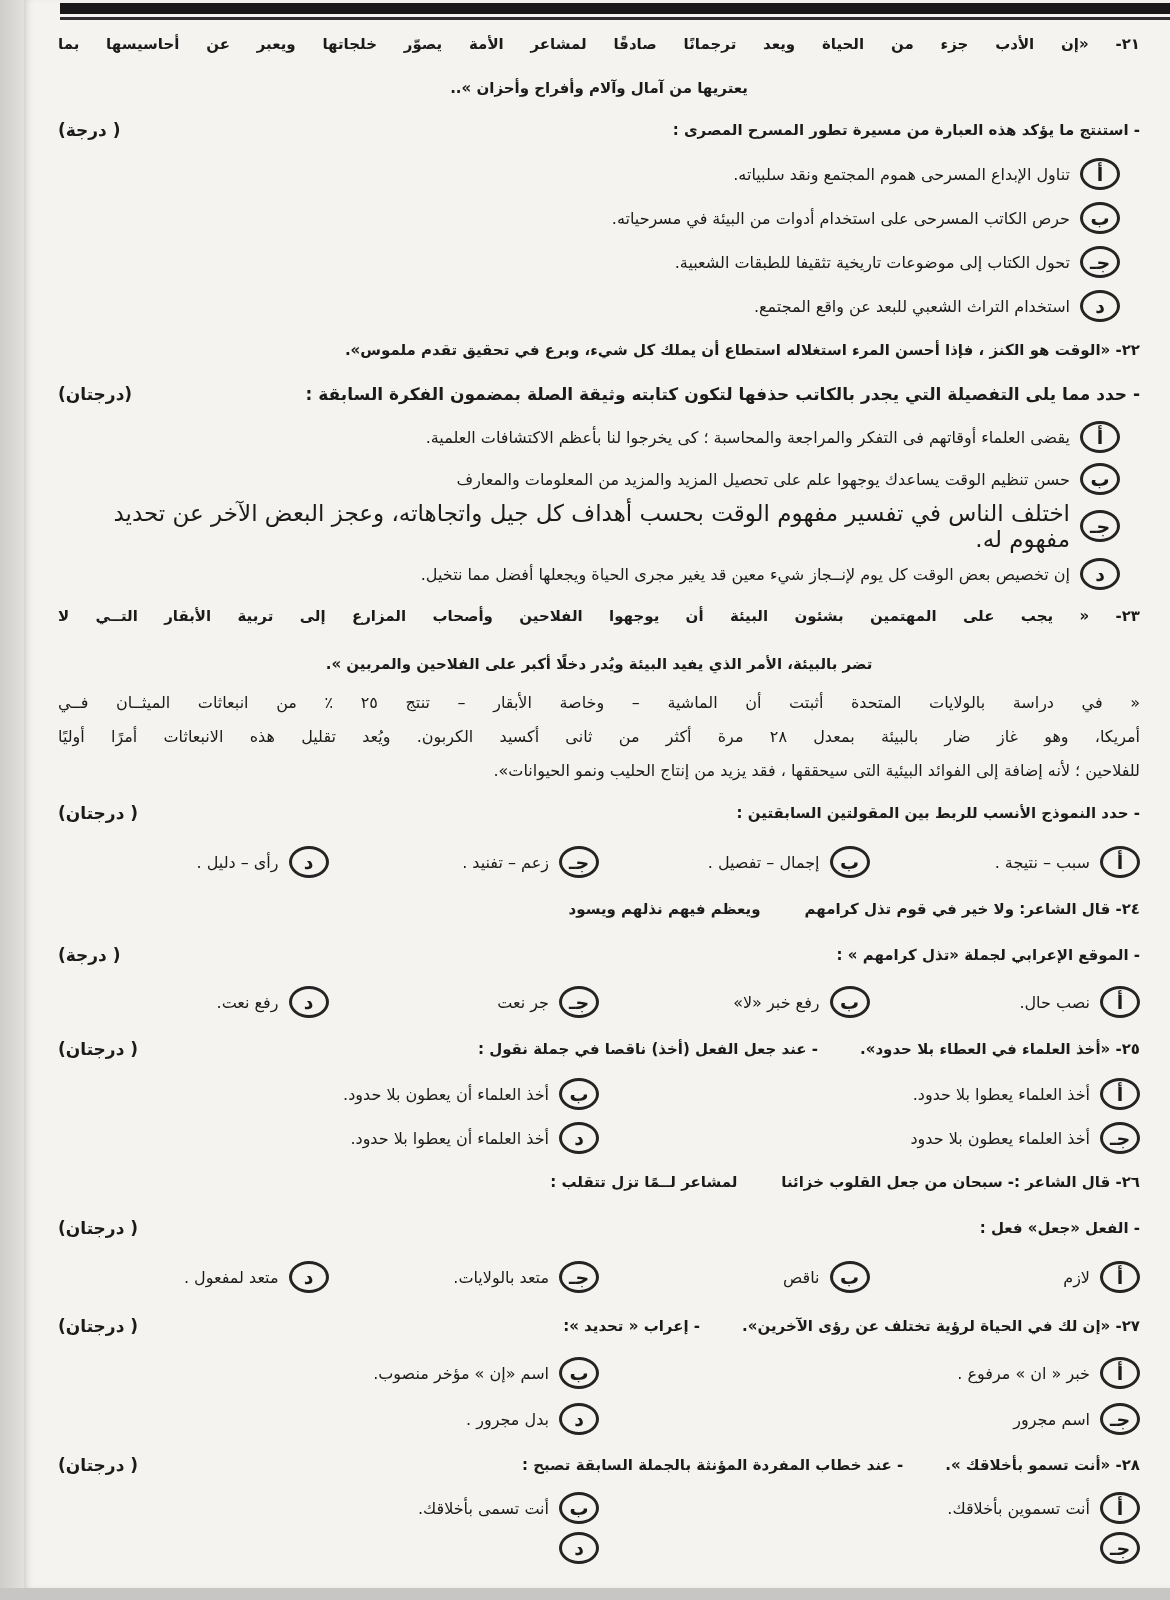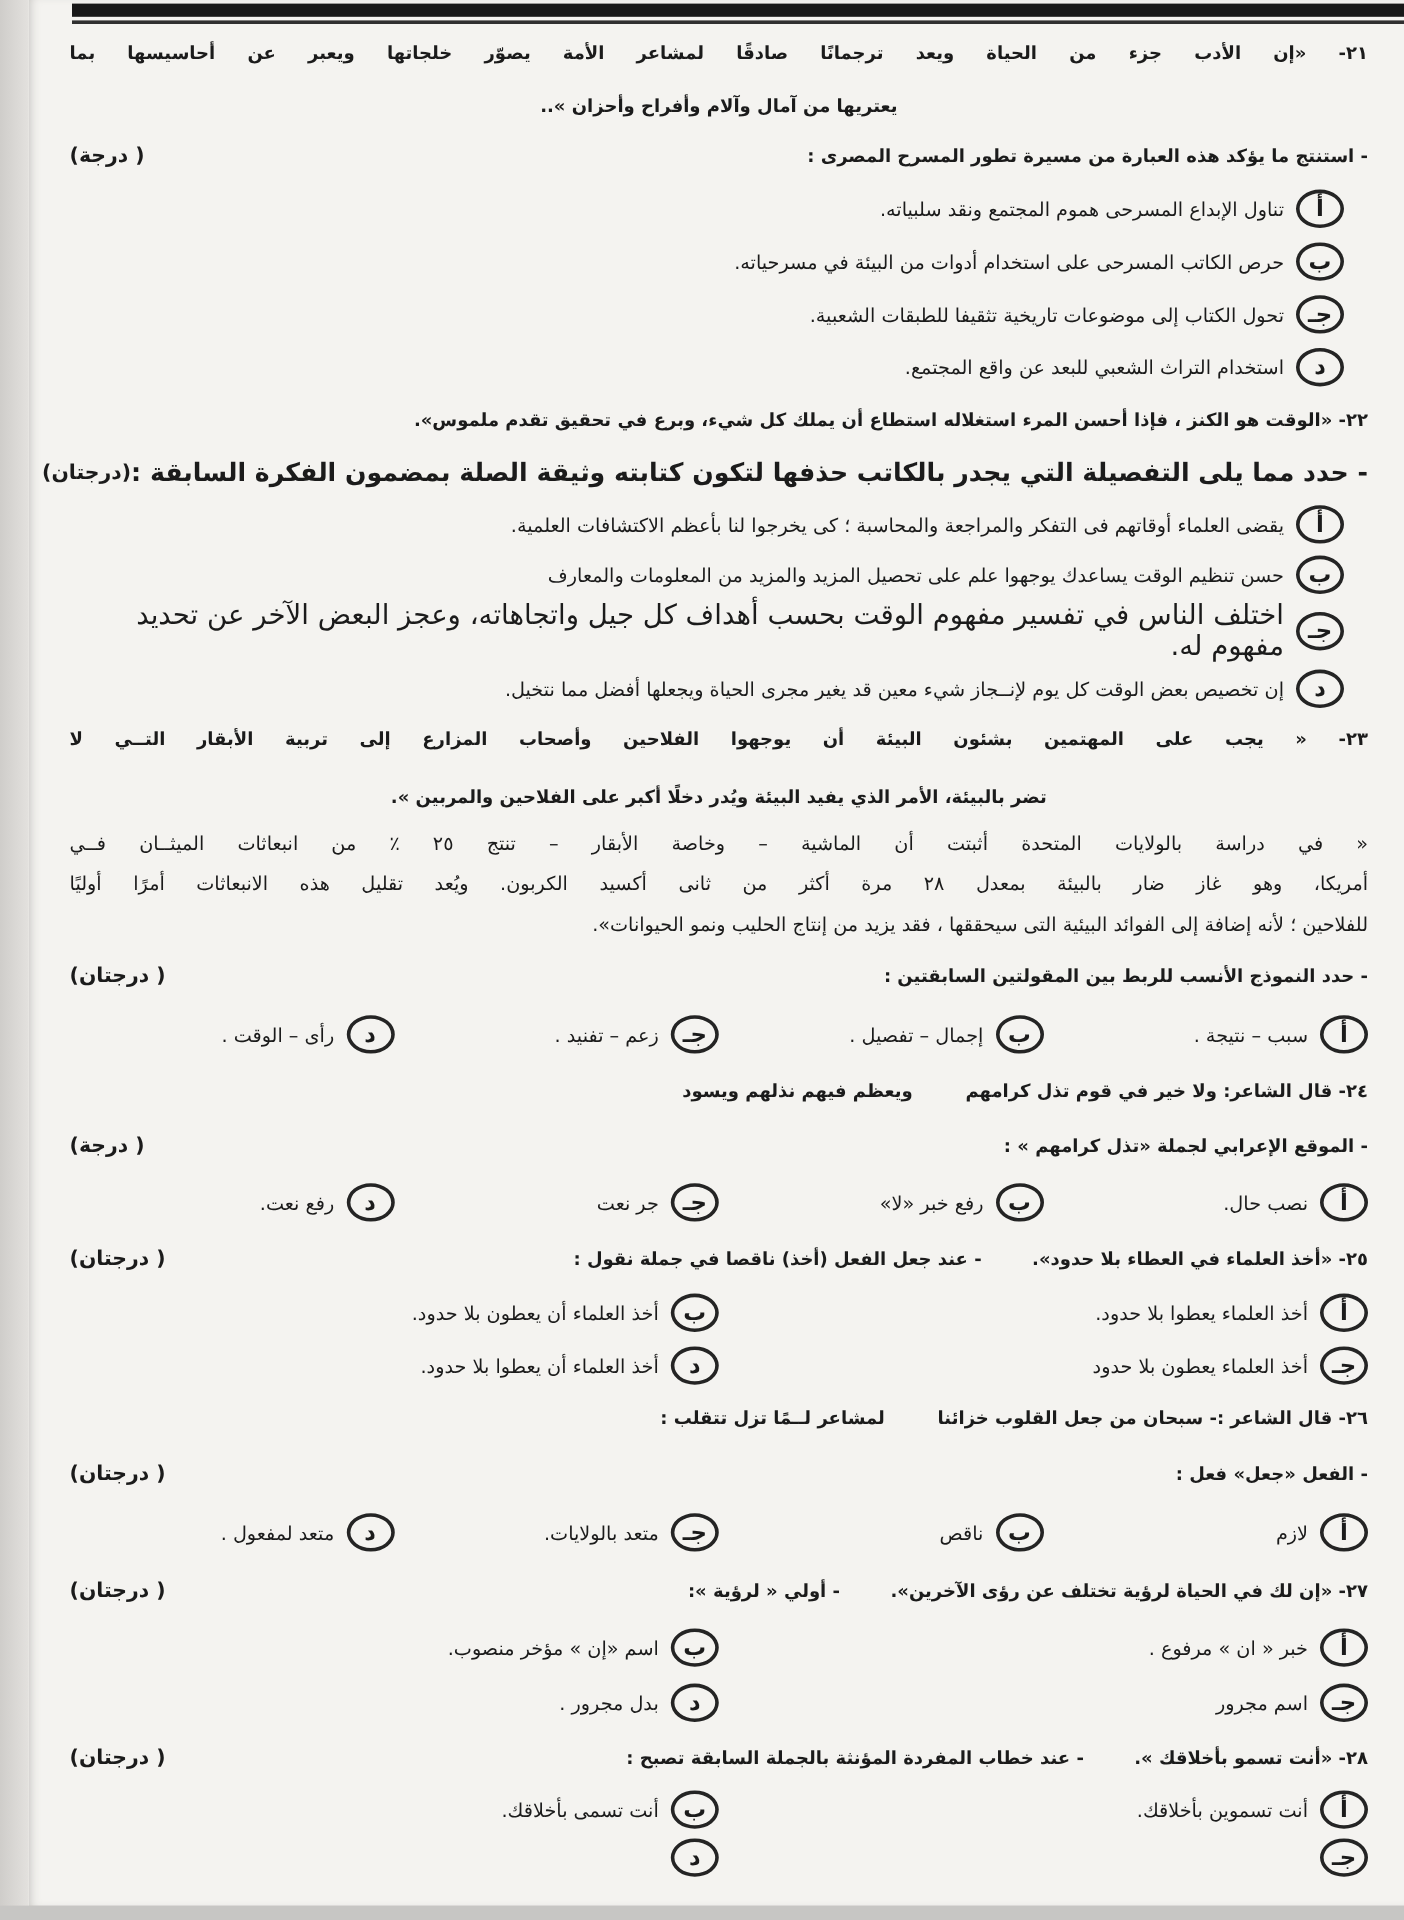--- a/index.html
+++ b/index.html
@@ -32,21 +32,21 @@
     background:#303030;
   }
   .content{
     position:absolute;top:24px;right:30px;left:34px;
     direction:rtl;
   }
   .row{display:flex;align-items:center;}
   .r34{min-height:34px}.r40{min-height:40px}.r42{min-height:42px}
   .r44{min-height:44px}.r46{min-height:46px}.r48{min-height:48px}.r50{min-height:50px}
   .b{font-weight:bold}
-  .f19{font-size:23px}.f21{font-size:21px}.f22{font-size:16px}.f23{font-size:15px}
+  .f19{font-size:23px}.f21{font-size:17px}.f22{font-size:16px}.f23{font-size:15px}
   .line{display:flex;align-items:center}
   .just{display:block;text-align:justify;text-align-last:justify;line-height:40px}
   .center-t{justify-content:center;text-align:left}
   .mark{margin-inline-start:auto;white-space:nowrap;font-weight:bold;font-size:17px}
   .nw{white-space:nowrap}
   .sub{margin-inline-start:42px}
   .hemi2{margin-inline-start:44px}
   .opt{display:flex;align-items:center;padding-inline-start:20px}
   .circ{
     min-width:40px;height:32px;box-sizing:border-box;padding:0 5px;
@@ -138,21 +138,21 @@
         <div class="cell">
           <span class="circ">ب</span>
           <span class="f22 nw">إجمال – تفصيل .</span>
         </div>
         <div class="cell">
           <span class="circ">جـ</span>
           <span class="f22 nw">زعم – تفنيد .</span>
         </div>
         <div class="cell">
           <span class="circ">د</span>
-          <span class="f22 nw">رأى – الوقت .</span>
+          <span class="f22 nw">رأى – دليل .</span>
         </div>
       </div>
     </section>
 
     <section>
       <div class="row r46">
         <span class="b f23 nw">٢٤- قال الشاعر: ولا خير في قوم تذل كرامهم</span>
         <span class="b f23 nw hemi2">ويعظم فيهم نذلهم ويسود</span>
       </div>
       <div class="row r46">
@@ -232,21 +232,21 @@
         <div class="cell">
           <span class="circ">د</span>
           <span class="f22 nw">متعد لمفعول .</span>
         </div>
       </div>
     </section>
 
     <section>
       <div class="row r48">
         <span class="b f23 nw">٢٧- «إن لك في الحياة لرؤية تختلف عن رؤى الآخرين».</span>
-        <span class="b f23 nw sub">- أولي « لرؤية »:</span>
+        <span class="b f23 nw sub">- إعراب « تحديد »:</span>
         <span class="mark">( درجتان)</span>
       </div>
       <div class="row2 r46">
         <div class="cell">
           <span class="circ">أ</span>
           <span class="f22 nw">خبر « ان » مرفوع .</span>
         </div>
         <div class="cell">
           <span class="circ">ب</span>
           <span class="f22 nw">اسم «إن » مؤخر منصوب.</span>

